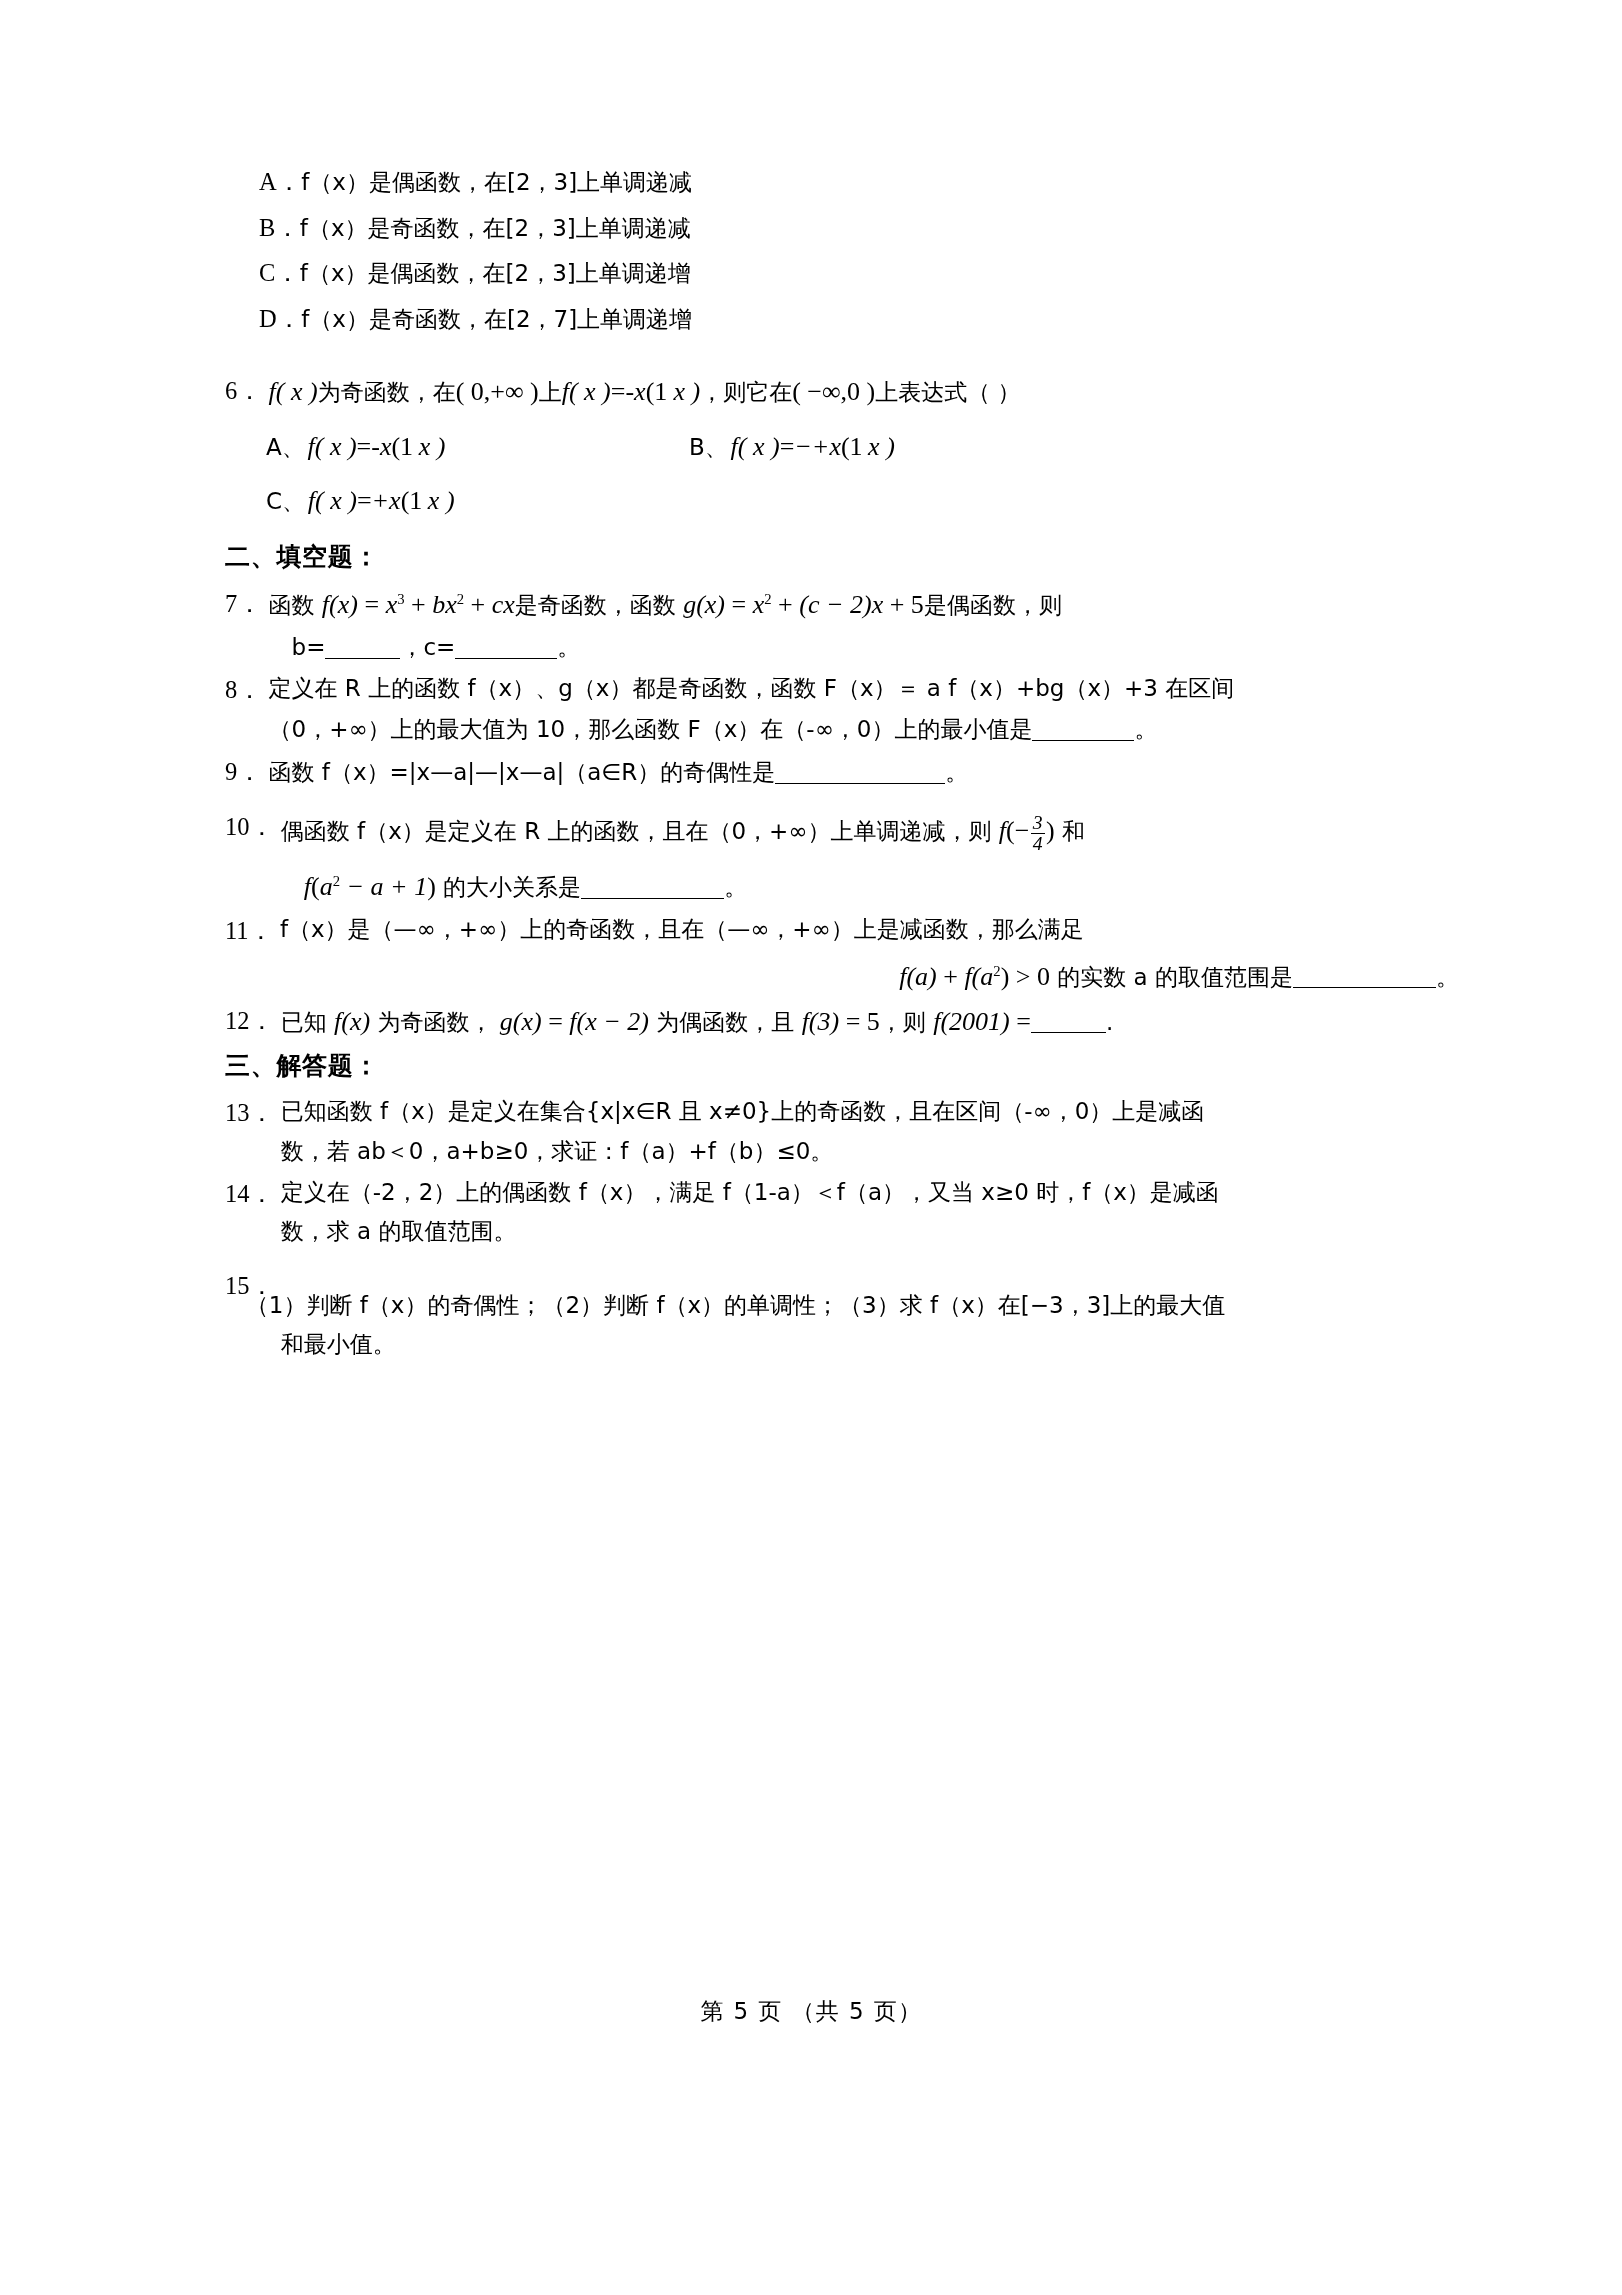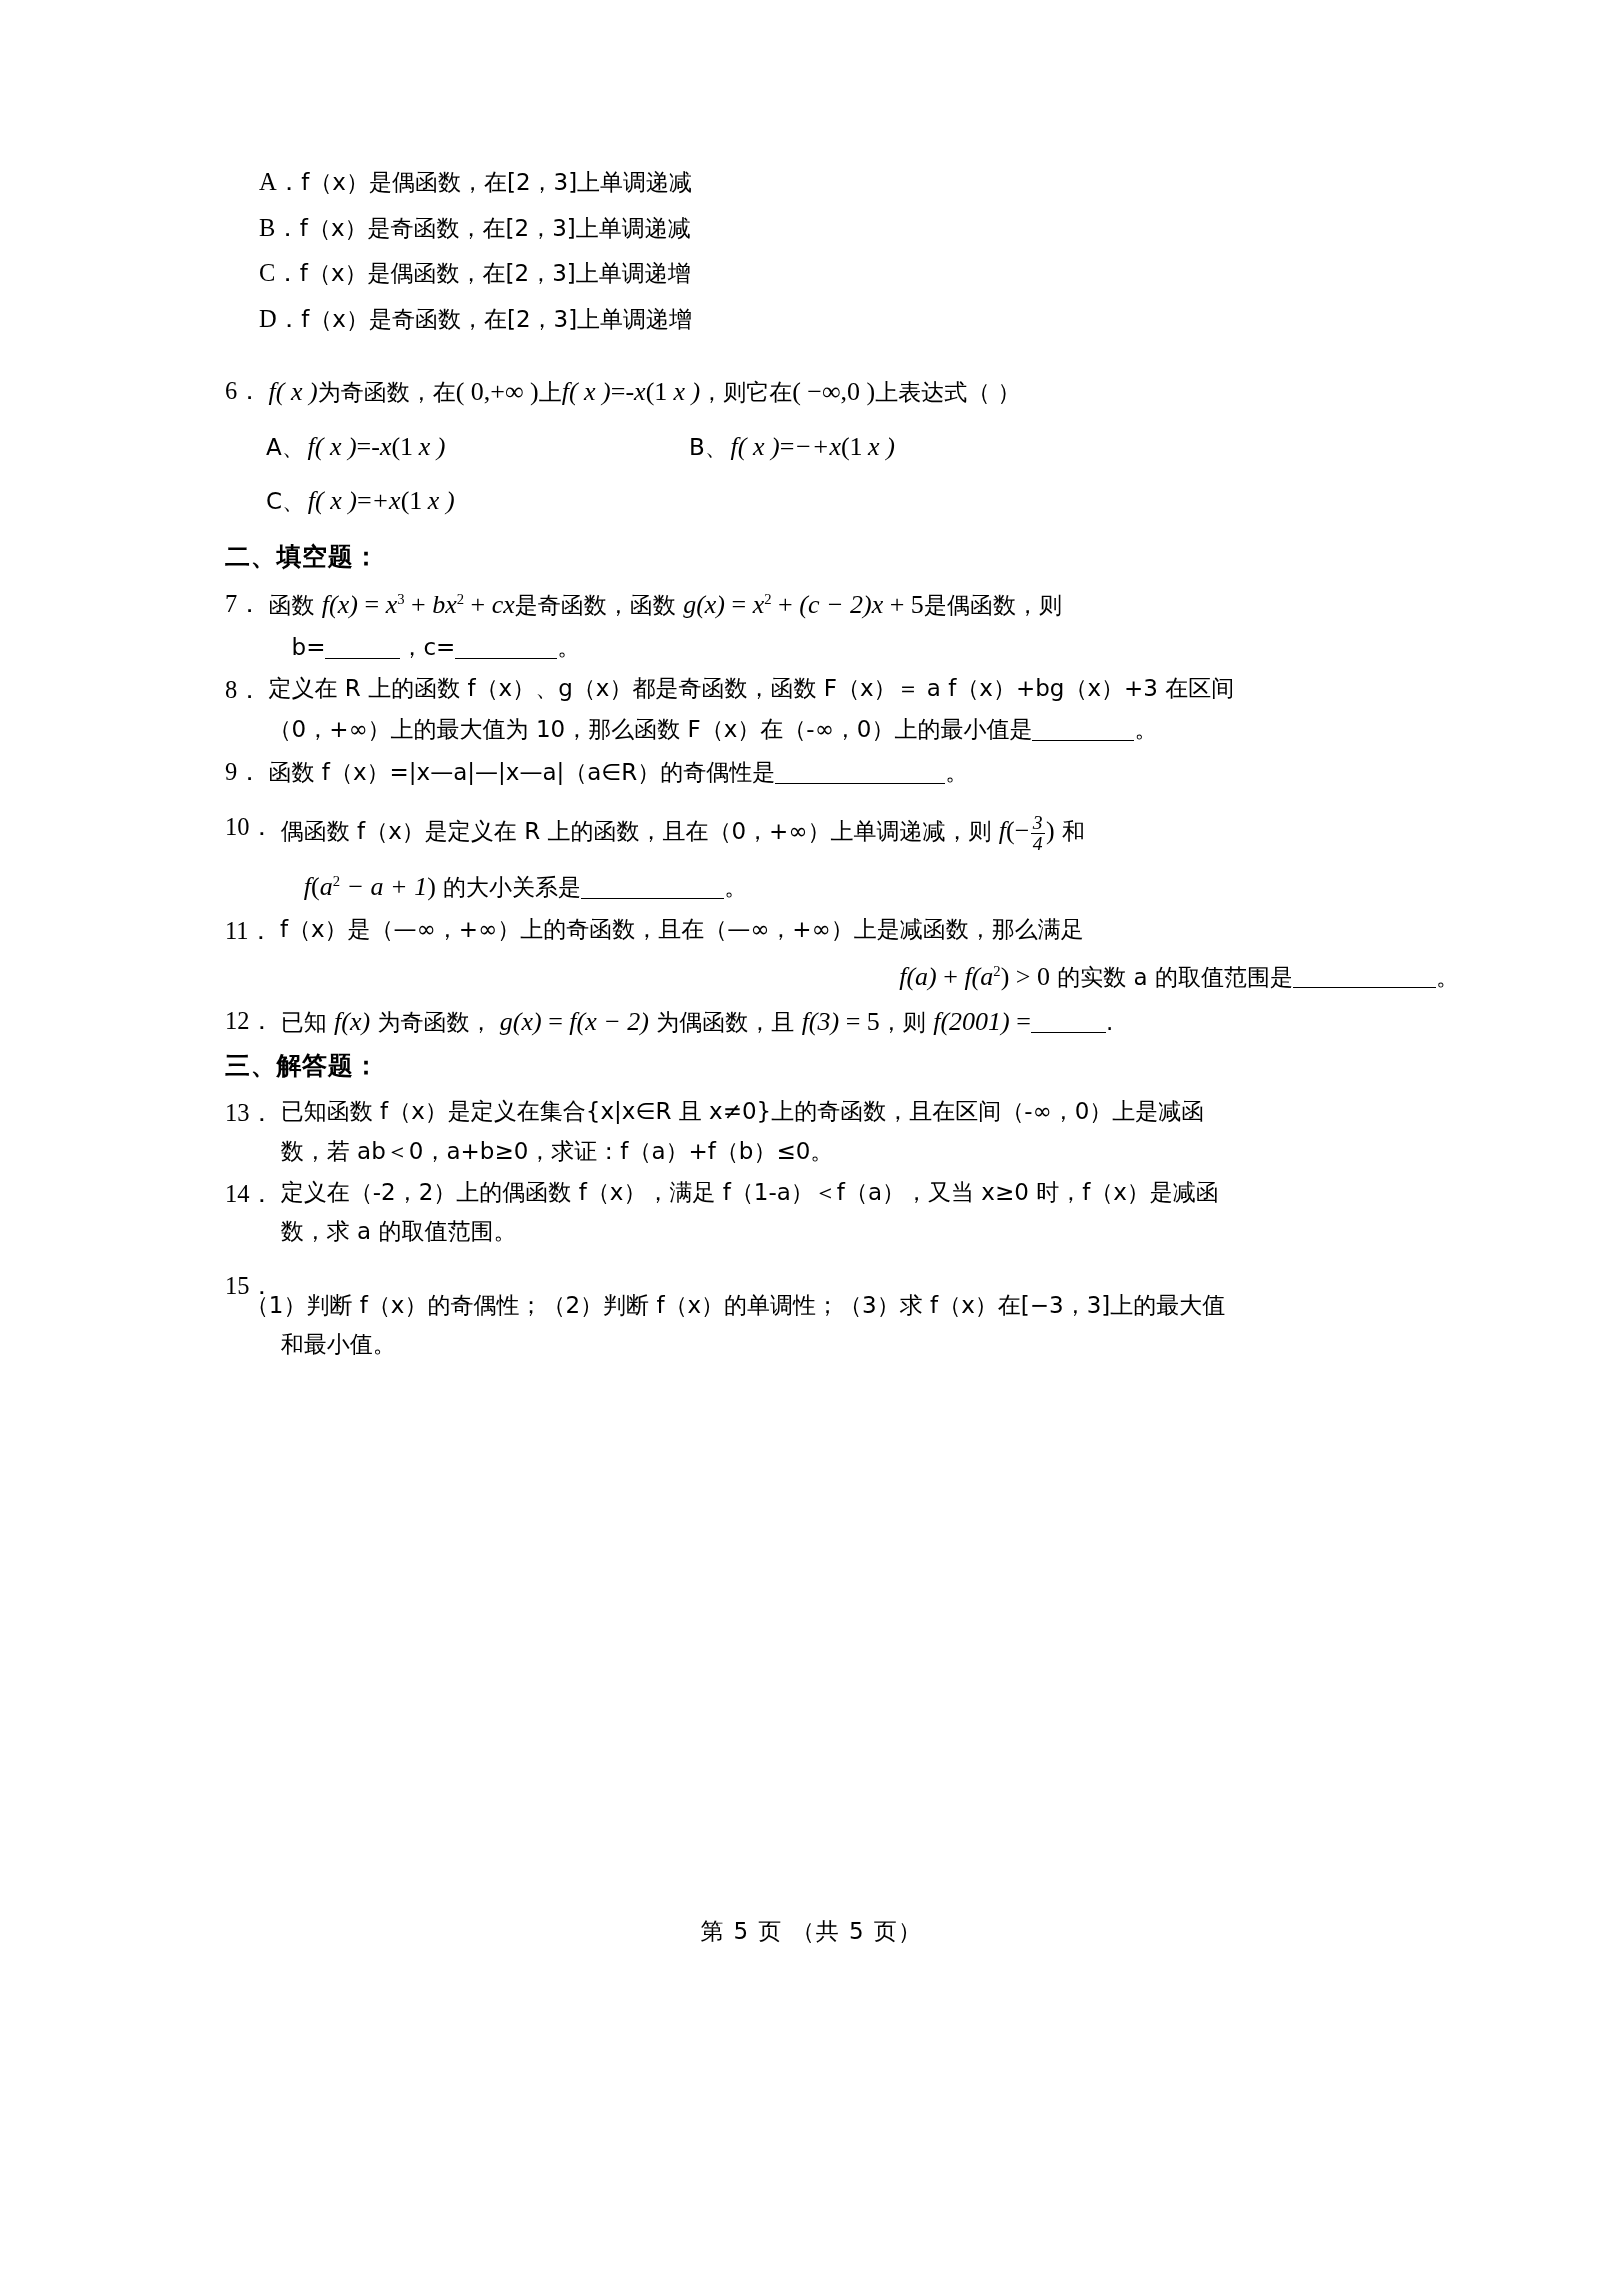--- a/index.html
+++ b/index.html
@@ -103,21 +103,21 @@
     line-height:1.02;
     margin:0 1.4px;
   }
   .frac .num{display:block;padding:0 2px;}
   .frac .den{display:block;border-top:1.4px solid #000;padding:0 2px;}
 
   
   .footer{
     position:absolute;
     left:0;right:0;
-    top:1916px;
+    top:1996px;
     text-align:center;
     font-size:23px;
     font-family:"DejaVu Sans","Liberation Sans",sans-serif;
     letter-spacing:1.4px;
   }
   .gap-sm{height:12.3px;}
   .gap-md{height:23px;}
 </style>
 </head>
 <body>
@@ -129,21 +129,21 @@
       <div class="opt-row">
         <span class="opt-letter">A．</span><span class="cn">f（x）是偶函数，在[2，3]上单调递减</span>
       </div>
       <div class="opt-row">
         <span class="opt-letter">B．</span><span class="cn">f（x）是奇函数，在[2，3]上单调递减</span>
       </div>
       <div class="opt-row">
         <span class="opt-letter">C．</span><span class="cn">f（x）是偶函数，在[2，3]上单调递增</span>
       </div>
       <div class="opt-row">
-        <span class="opt-letter">D．</span><span class="cn">f（x）是奇函数，在[2，3]上单调递增</span>
+        <span class="opt-letter">D．</span><span class="cn">f（x）是奇函数，在[2，7]上单调递增</span>
       </div>
     </div>
 
     <div class="gap-md"></div>
 
     <div class="q">
       <div class="q-num">6．</div>
       <div class="q-body">
         <div class="row">
           <span class="m">f</span><span class="m">( x )</span><span class="cn">为奇函数，在</span><span class="m mu">( 0,+∞ )</span><span class="cn">上</span><span class="m">f</span><span class="m">( x )</span><span class="m mu">=</span><span class="m">-x</span><span class="m mu">(1</span>&nbsp;<span class="m">x )</span><span class="cn">，则它在</span><span class="m mu">( −∞,0 )</span><span class="cn">上表达式</span><span class="cn">（    ）</span>

